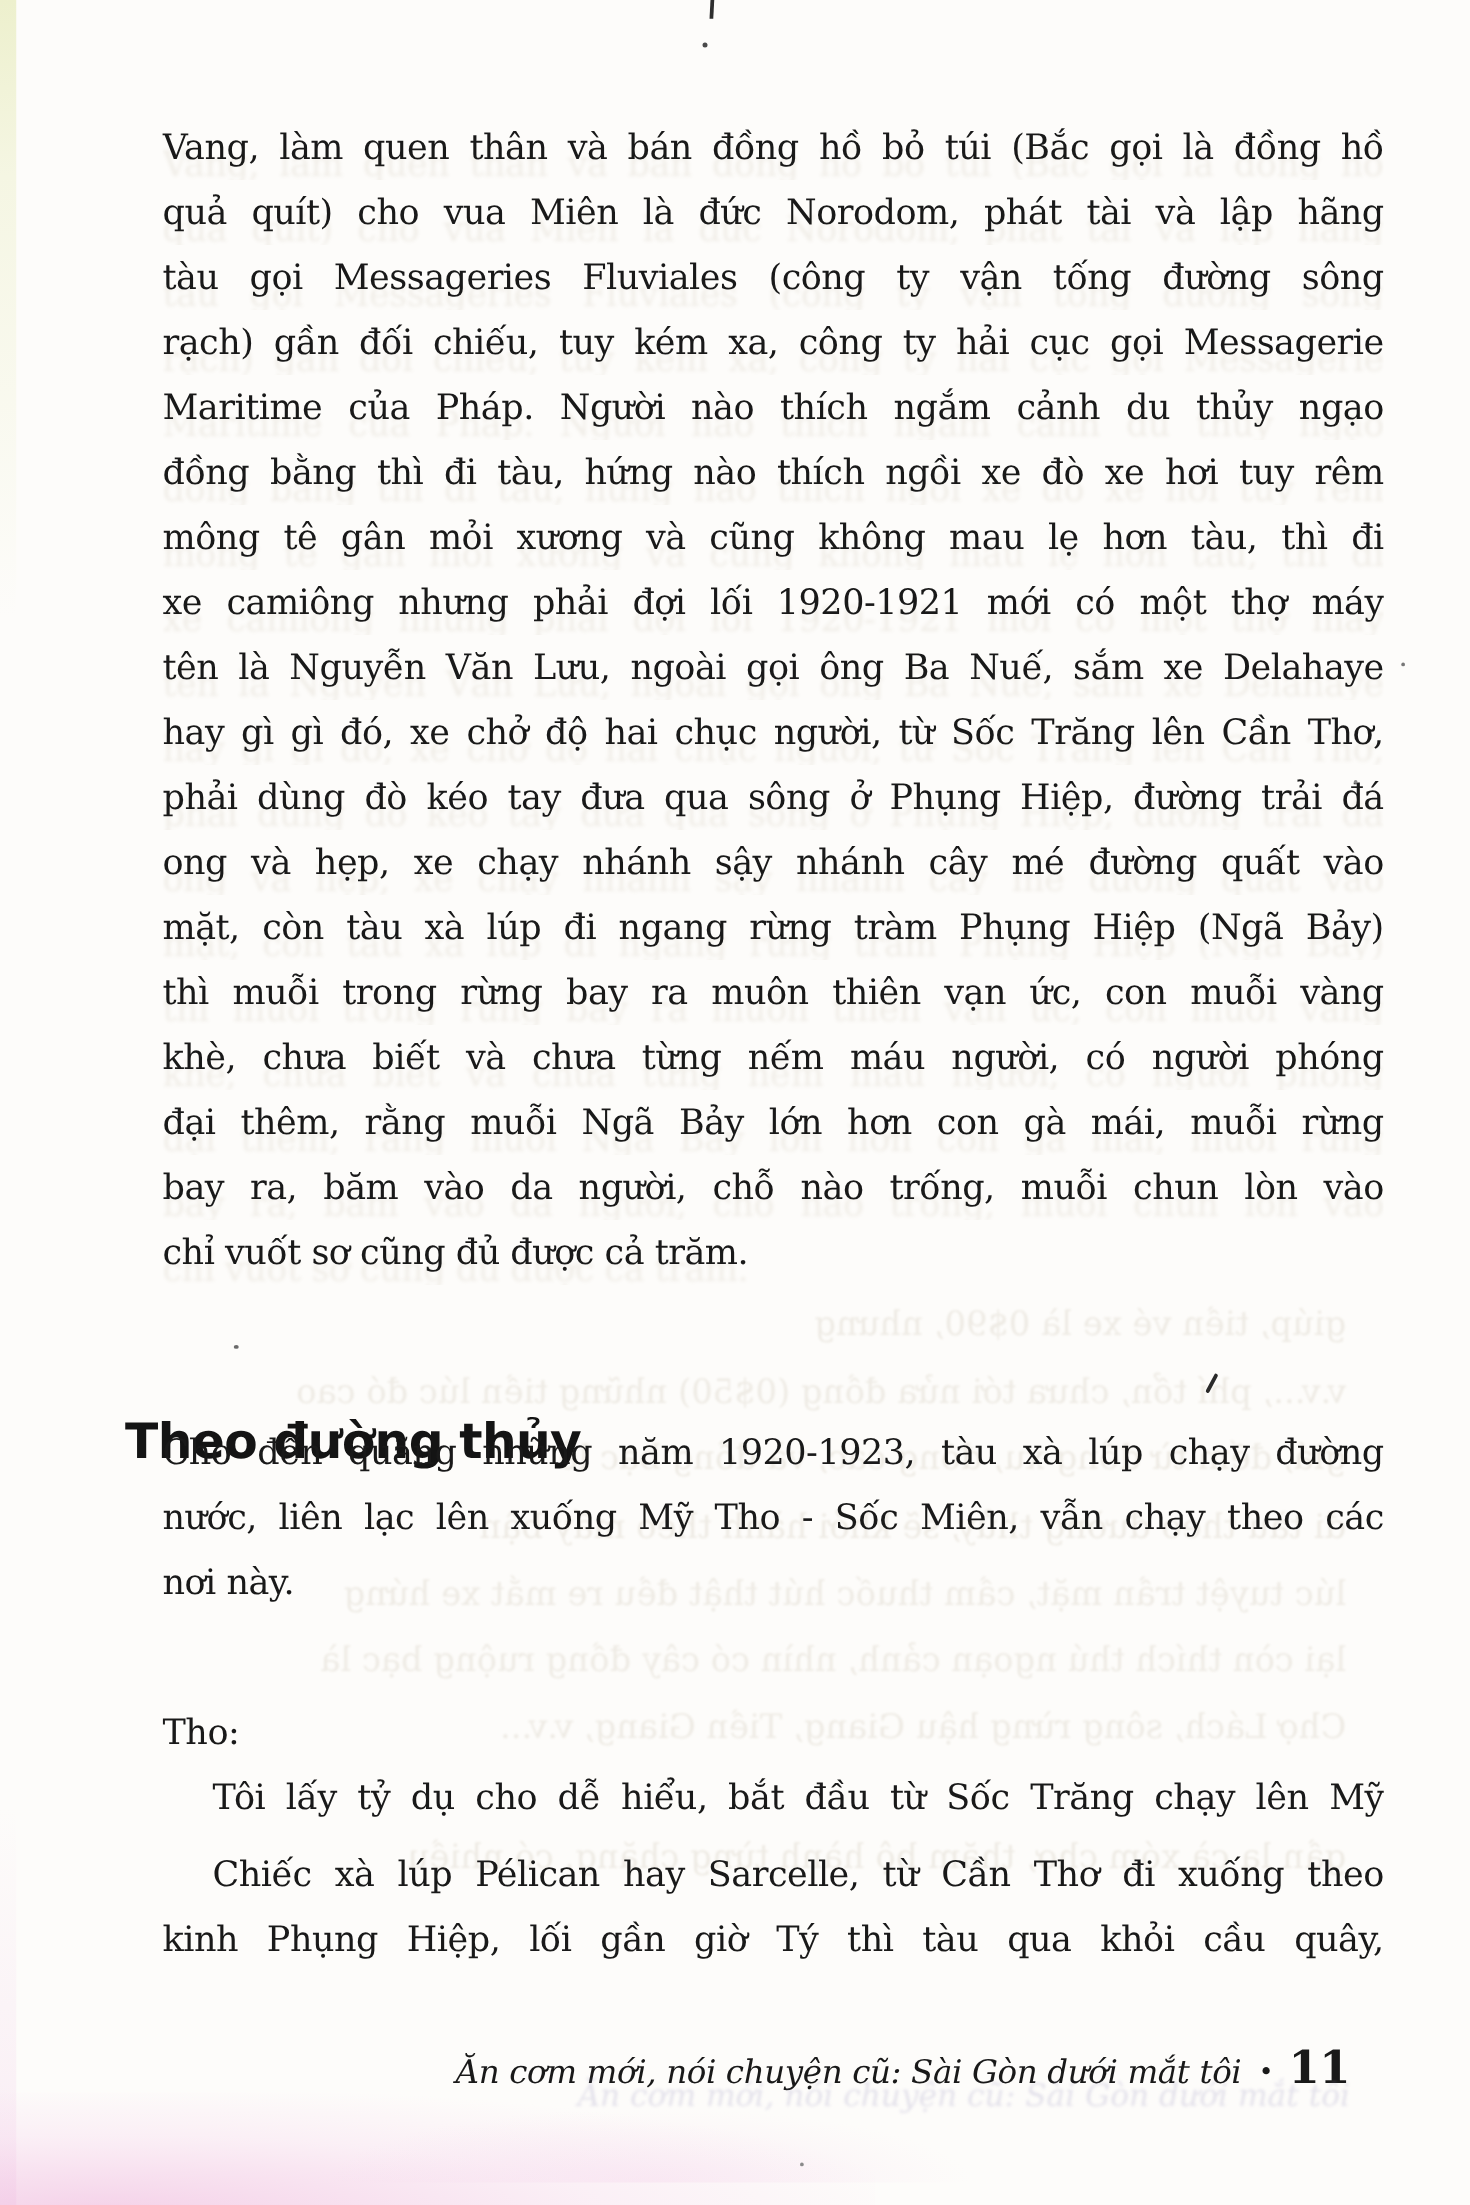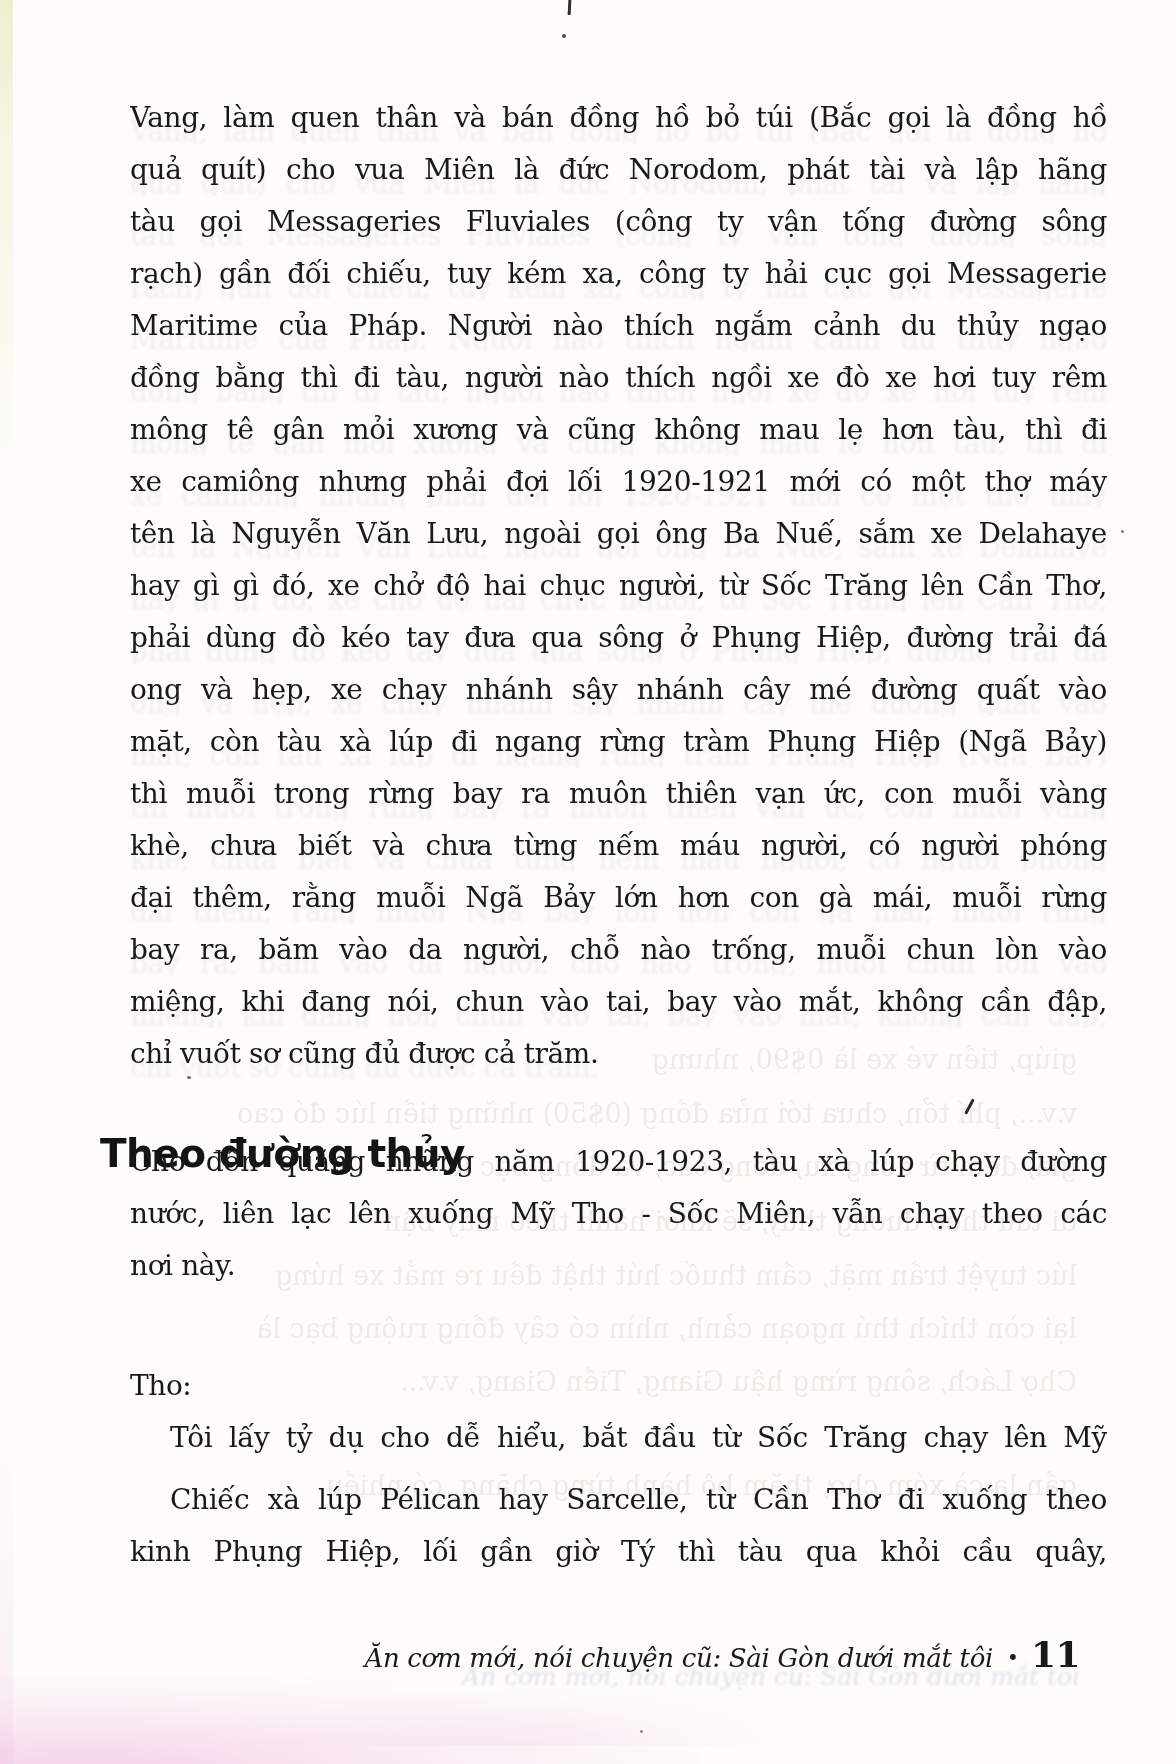--- a/index.html
+++ b/index.html
@@ -58,33 +58,32 @@
   <div class="ghost" style="top:1303px">lại còn thích thú ngoạn cảnh, nhìn có cây đồng ruộng bạc là</div>
   <div class="ghost" style="top:1356px">Chợ Lách, sông rừng hậu Giang, Tiền Giang, v.v...</div>
   <div class="ghost" style="top:1460px">gần la cà xóm chợ, thăm bộ hành từng chặng, có nhiều</div>
 
   <div class="block echo" id="para1" style="top:92px">
     <div class="line">Vang, làm quen thân và bán đồng hồ bỏ túi (Bắc gọi là đồng hồ</div>
     <div class="line">quả quít) cho vua Miên là đức Norodom, phát tài và lập hãng</div>
     <div class="line">tàu gọi Messageries Fluviales (công ty vận tống đường sông</div>
     <div class="line">rạch) gần đối chiếu, tuy kém xa, công ty hải cục gọi Messagerie</div>
     <div class="line">Maritime của Pháp. Người nào thích ngắm cảnh du thủy ngạo</div>
-    <div class="line">đồng bằng thì đi tàu, người nào thích ngồi xe đò xe hơi tuy rêm</div>
+    <div class="line">đồng bằng thì đi tàu, hứng nào thích ngồi xe đò xe hơi tuy rêm</div>
     <div class="line">mông tê gân mỏi xương và cũng không mau lẹ hơn tàu, thì đi</div>
     <div class="line">xe camiông nhưng phải đợi lối 1920-1921 mới có một thợ máy</div>
     <div class="line">tên là Nguyễn Văn Lưu, ngoài gọi ông Ba Nuế, sắm xe Delahaye</div>
     <div class="line">hay gì gì đó, xe chở độ hai chục người, từ Sốc Trăng lên Cần Thơ,</div>
     <div class="line">phải dùng đò kéo tay đưa qua sông ở Phụng Hiệp, đường trải đá</div>
     <div class="line">ong và hẹp, xe chạy nhánh sậy nhánh cây mé đường quất vào</div>
     <div class="line">mặt, còn tàu xà lúp đi ngang rừng tràm Phụng Hiệp (Ngã Bảy)</div>
     <div class="line">thì muỗi trong rừng bay ra muôn thiên vạn ức, con muỗi vàng</div>
     <div class="line">khè, chưa biết và chưa từng nếm máu người, có người phóng</div>
     <div class="line">đại thêm, rằng muỗi Ngã Bảy lớn hơn con gà mái, muỗi rừng</div>
     <div class="line">bay ra, băm vào da người, chỗ nào trống, muỗi chun lòn vào</div>
-    <div class="line">miệng, khi đang nói, chun vào tai, bay vào mắt, không cần đập,</div>
     <div class="line end">chỉ vuốt sơ cũng đủ được cả trăm.</div>
   </div>
 
   <div id="heading-block">
     <div class="heading">Theo đường thủy</div>
   </div>
 
   <div class="block" id="para2" style="top:1136px">
     <div class="line">Cho đến quãng những năm 1920-1923, tàu xà lúp chạy đường</div>
     <div class="line">nước, liên lạc lên xuống Mỹ Tho - Sốc Miên, vẫn chạy theo các</div>

